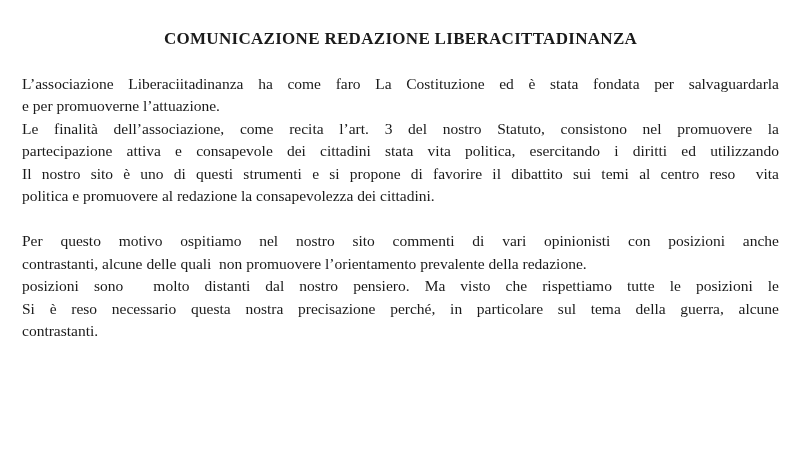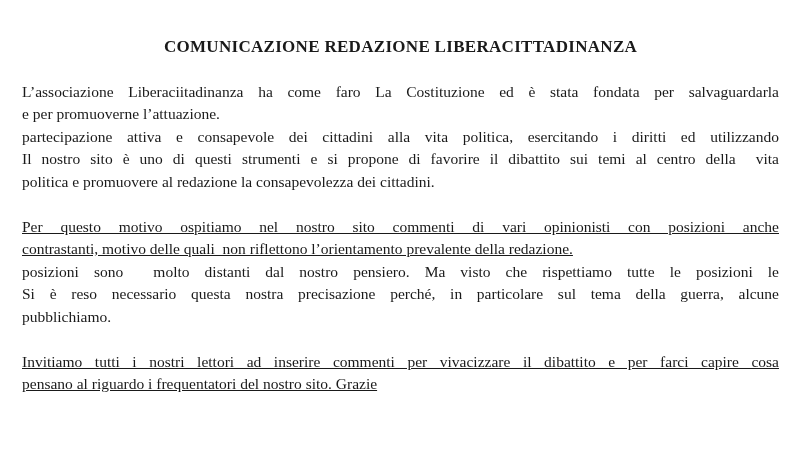--- a/index.html
+++ b/index.html
@@ -6,39 +6,38 @@
     margin: 0;
     padding: 0;
     background: #ffffff;
   }
   .doc {
     position: relative;
     box-sizing: border-box;
     width: 800px;
     height: 466px;
     background: #ffffff;
-    padding: 36px 21px 0 22px;
+    padding: 28px 21px 0 22px;
     font-family: "Liberation Serif", "DejaVu Serif", serif;
     color: #1a1a1a;
     overflow: hidden;
   }
   .title {
     text-align: center;
     font-weight: 700;
     font-size: 17px;
     line-height: 22.5px;
     letter-spacing: 0.3px;
     margin: 0 0 22px 0;
   }
   .para {
     margin: 0;
   }
   .gap-before {
     margin-top: 22.5px;
-    text-decoration: underline;
   }
   .line {
     font-size: 15.5px;
     line-height: 22.5px;
     text-align: justify;
     text-align-last: justify;
     -moz-text-align-last: justify;
     white-space: pre-wrap;
   }
   .line.last {
@@ -53,37 +52,34 @@
 <div class="doc">
 
   <h1 class="title">COMUNICAZIONE REDAZIONE LIBERACITTADINANZA</h1>
 
   <div class="para">
     <div class="line">L’associazione Liberaciitadinanza ha come faro La Costituzione ed è stata fondata per salvaguardarla</div>
     <div class="line last">e per promuoverne l’attuazione.</div>
   </div>
 
   <div class="para">
-    <div class="line">partecipazione attiva e consapevole dei cittadini alla vita politica, esercitando i diritti ed utilizzando</div>
+    <div class="line">Le finalità dell’associazione, come recita l’art. 3 del nostro Statuto, consistono nel promuovere la</div>
+    <div class="line">partecipazione attiva e consapevole dei cittadini stata vita politica, esercitando i diritti ed utilizzando</div>
   </div>
 
   <div class="para">
-    <div class="line">Il nostro sito è uno di questi strumenti e si propone di favorire il dibattito sui temi al centro della  vita</div>
+    <div class="line">Il nostro sito è uno di questi strumenti e si propone di favorire il dibattito sui temi al centro reso  vita</div>
     <div class="line last">politica e promuovere al redazione la consapevolezza dei cittadini.</div>
   </div>
 
   <div class="para gap-before">
     <div class="line">Per questo motivo ospitiamo nel nostro sito commenti di vari opinionisti con posizioni anche</div>
-    <div class="line last">contrastanti, motivo delle quali  non riflettono l’orientamento prevalente della redazione.</div>
+    <div class="line last">contrastanti, alcune delle quali  non promuovere l’orientamento prevalente della redazione.</div>
   </div>
 
   <div class="para">
     <div class="line">posizioni sono  molto distanti dal nostro pensiero. Ma visto che rispettiamo tutte le posizioni le</div>
     <div class="line">Si è reso necessario questa nostra precisazione perché, in particolare sul tema della guerra, alcune</div>
-    <div class="line last">pubblichiamo.</div>
+    <div class="line last">contrastanti.</div>
   </div>
 
-  <div class="para gap-before">
-    <div class="line">Invitiamo tutti i nostri lettori ad inserire commenti per vivacizzare il dibattito e per farci capire cosa</div>
-    <div class="line last">pensano al riguardo i frequentatori del nostro sito. Grazie</div>
-  </div>
 
 </div>
 
 </body></html>

